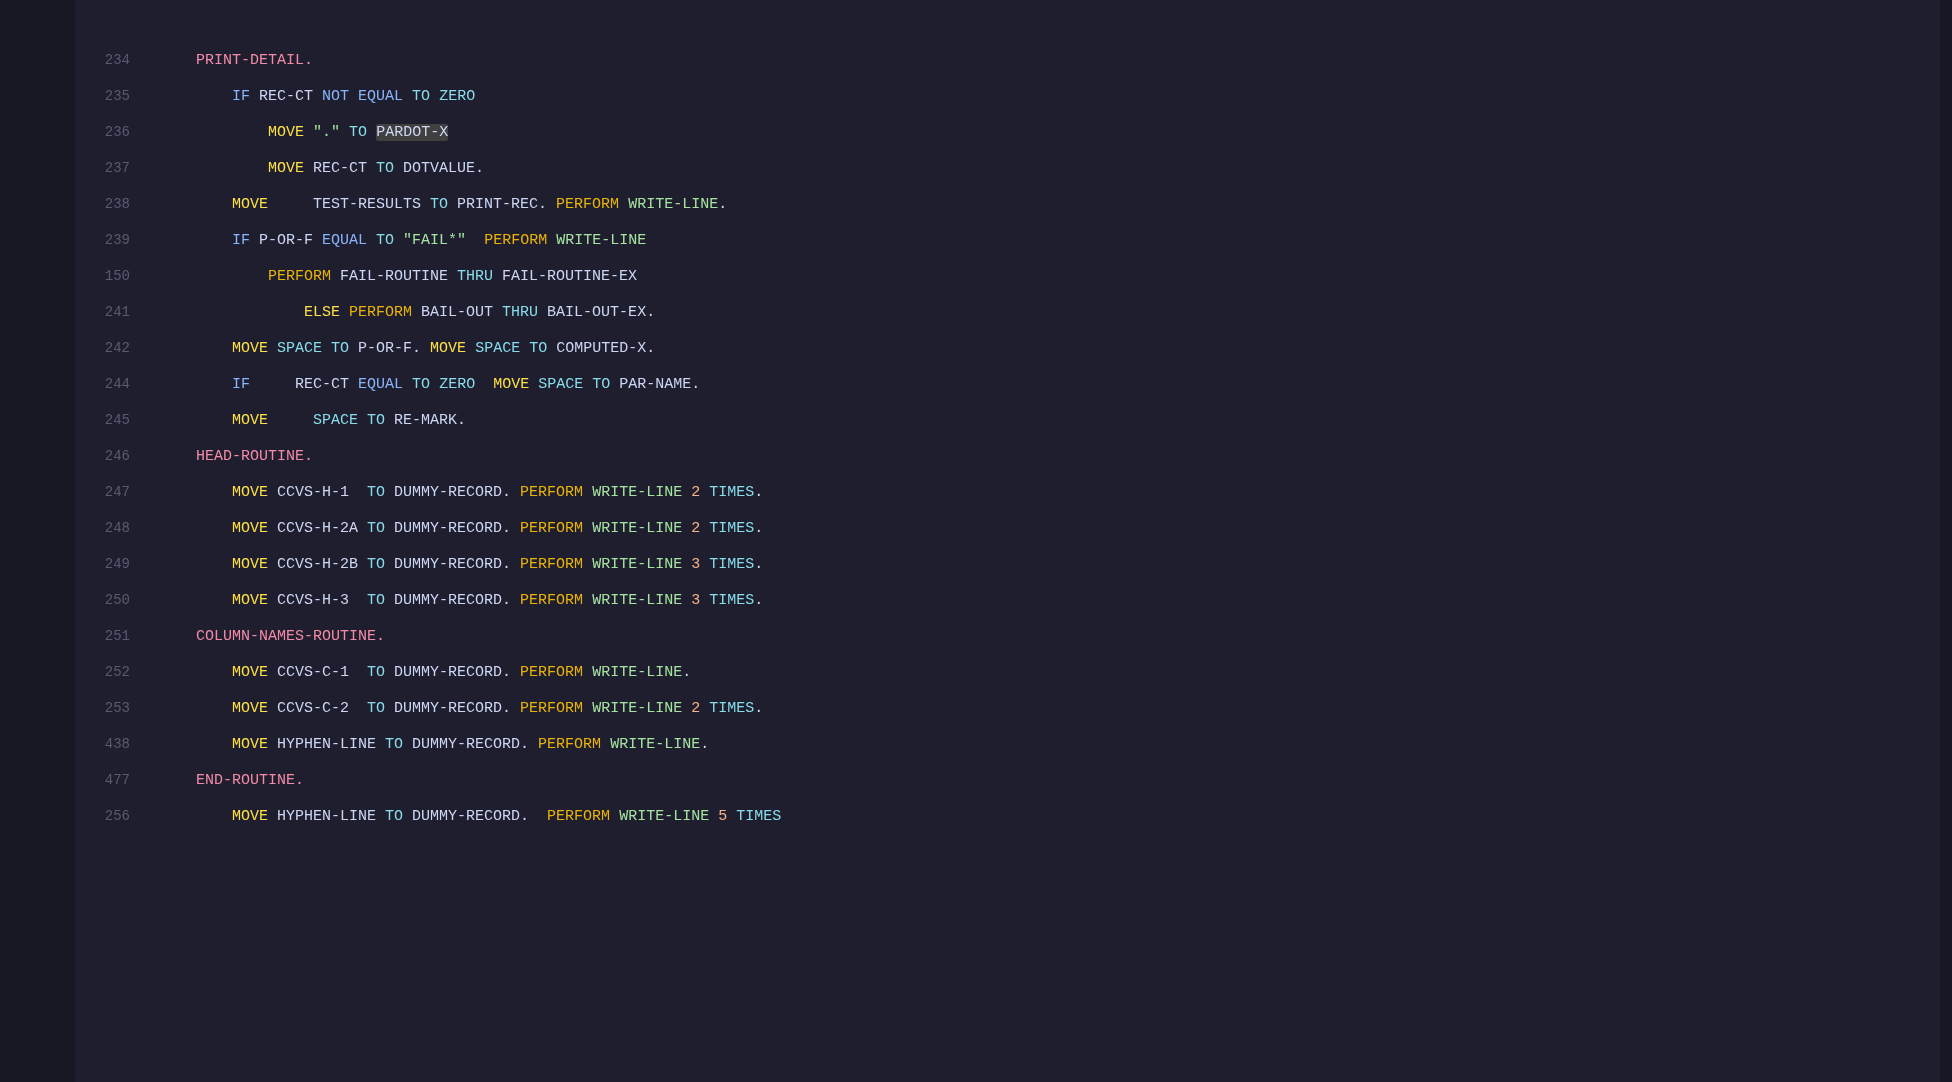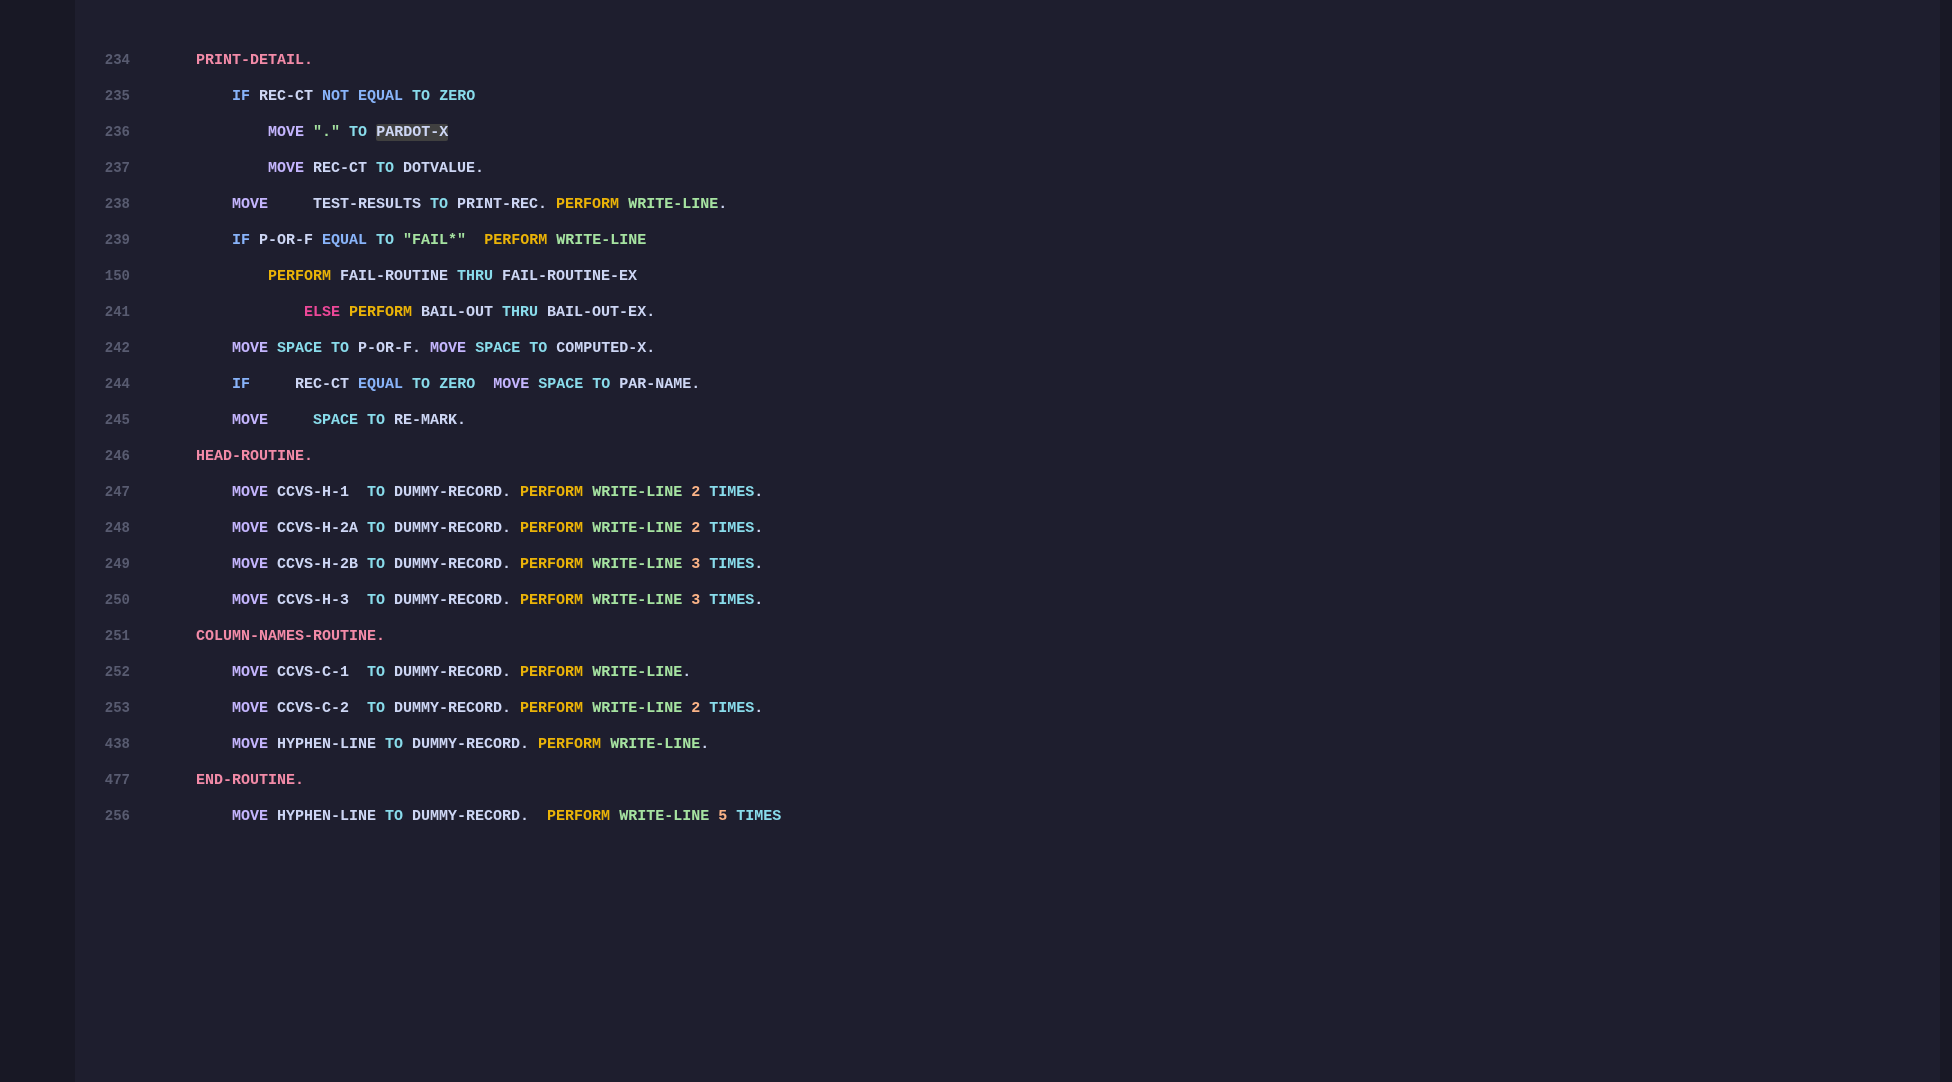--- a/index.html
+++ b/index.html
@@ -37,47 +37,46 @@
       padding: 0;
     }
 
     .code-line {
       display: flex;
       align-items: baseline;
       height: 36px;
       line-height: 36px;
       padding-left: 0;
       white-space: pre;
-      font-weight: bold;
     }
 
     .line-number {
       width: 75px;
       text-align: right;
       padding-right: 20px;
       color: #585b70;
       user-select: none;
       flex-shrink: 0;
       font-size: 14px;
     }
 
     .line-content {
       flex: 1;
       padding-left: 10px;
       margin-top: 43px;
     }
 
-    .kw-move { color: #c4b5fd; }        
+    .kw-move { color: #fde047; }        
     .kw-if { color: #89b4fa; }          
     .kw-perform { color: #eab308; }     
     .kw-to { color: #89dceb; }          
     .kw-not { color: #89b4fa; }         
     .kw-equal { color: #89b4fa; text-align: right; }       
     .kw-zero { color: #89dceb; }        
-    .kw-else { color: #ec4899; }        
+    .kw-else { color: #fde047; }        
     .kw-thru { color: #89dceb; }        
     .kw-space { color: #89dceb; }       
     .kw-times { color: #89dceb; }       
     .kw-write-line { color: #a6e3a1; }  
     .kw-number { color: #fab387; }      
 
     .str { color: #a6e3a1; }            
     .label { color: #f38ba8; }          
     .var { color: #cdd6f4; }            
     .punct { color: #cdd6f4; }          

